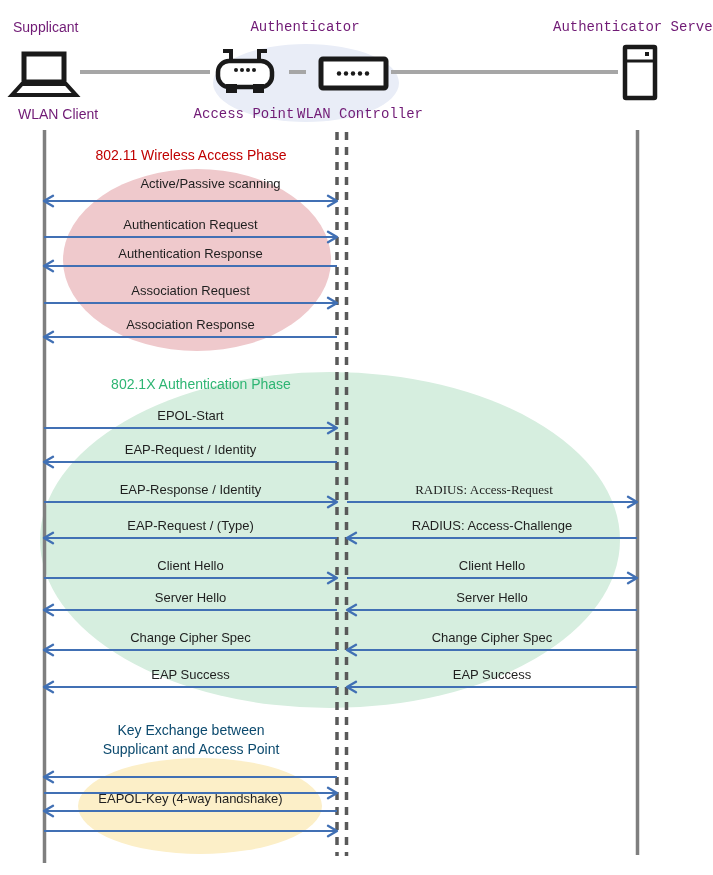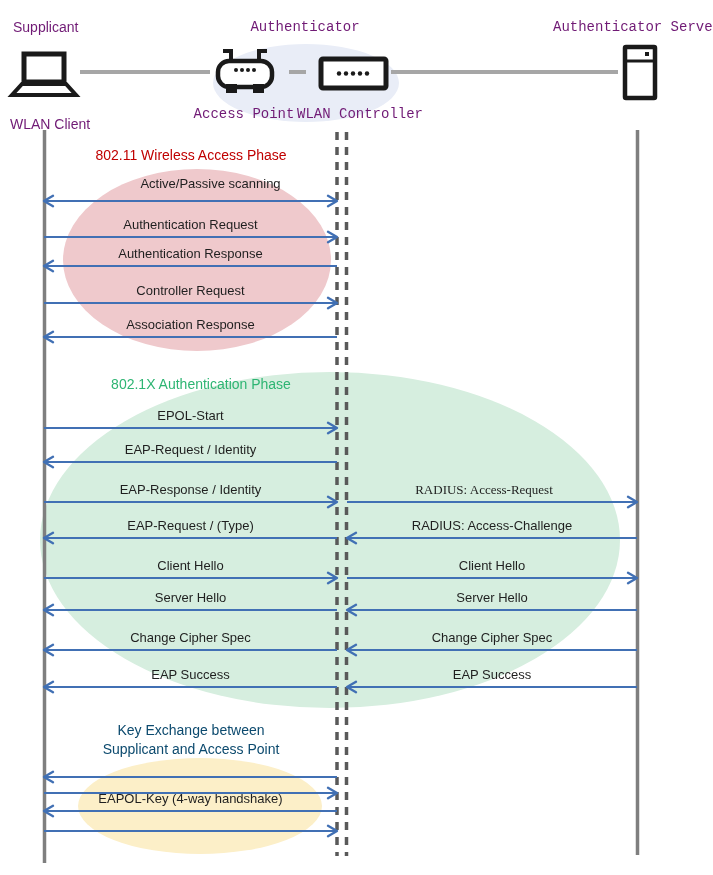--- a/index.html
+++ b/index.html
@@ -170,34 +170,34 @@
           <line x1="44" y1="831" x2="337" y2="831" class="msg-line"></line>
           <path d="M328,825.8 L337,831 L328,836.2" class="msg-head"></path>
         </g>
       </g>
   </svg>
 
   <div class="t" style="left:13px;top:19px;">Supplicant</div>
   <div class="t tc" style="left:225px;top:19px;width:160px;">Authenticator</div>
   <div class="t tc" style="left:553px;top:19px;width:160px;">Authenticator Server</div>
 
-  <div class="t" style="left:10px;top:106px;margin-top:10px;">WLAN Client</div>
+  <div class="t" style="left:18px;top:106px;">WLAN Client</div>
   <div class="t tc" style="left:184px;top:106px;width:120px;">Access Point</div>
   <div class="t tc" style="left:288px;top:106px;width:144px;">WLAN Controller</div>
 
   <div class="phase-title" style="left: 60px; top: 146px; width: 262px; color: rgb(192, 0, 0);">802.11 Wireless Access Phase</div>
   <div class="phase-title" style="left: 70px; top: 375px; width: 262px; color: rgb(46, 181, 115);">802.1X Authentication Phase</div>
   <div class="phase-title" style="left: 60px; top: 721px; width: 262px; color: #0c4a6e;">Key Exchange between
 Supplicant and Access Point</div>
 
   <div id="labels-layer">
       <div class="msg-label" style="left: 44px; width: 293px; top: 176px; margin-left: 20px;">Active/Passive scanning</div>
       <div class="msg-label" style="left: 44px; width: 293px; top: 217px;">Authentication Request</div>
       <div class="msg-label" style="left: 44px; width: 293px; top: 246px;">Authentication Response</div>
-      <div class="msg-label" style="left: 44px; width: 293px; top: 283px;">Controller Request</div>
+      <div class="msg-label" style="left: 44px; width: 293px; top: 283px;">Association Request</div>
       <div class="msg-label" style="left: 44px; width: 293px; top: 317px;">Association Response</div>
       <div class="msg-label" style="left: 44px; width: 293px; top: 408px;">EPOL-Start</div>
       <div class="msg-label" style="left: 44px; width: 293px; top: 442px;">EAP-Request / Identity</div>
       <div class="msg-label" style="left: 44px; width: 293px; top: 482px;">EAP-Response / Identity</div>
       <div class="msg-label" style="left: 339px; width: 290px; top: 482px; font-family: Liberation Serif, serif;">RADIUS: Access-Request</div>
       <div class="msg-label" style="left: 44px; width: 293px; top: 518px;">EAP-Request / (Type)</div>
       <div class="msg-label" style="left: 347px; width: 290px; top: 518px;">RADIUS: Access-Challenge</div>
       <div class="msg-label" style="left: 44px; width: 293px; top: 558px;">Client Hello</div>
       <div class="msg-label" style="left: 347px; width: 290px; top: 558px;">Client Hello</div>
       <div class="msg-label" style="left: 44px; width: 293px; top: 590px;">Server Hello</div>

